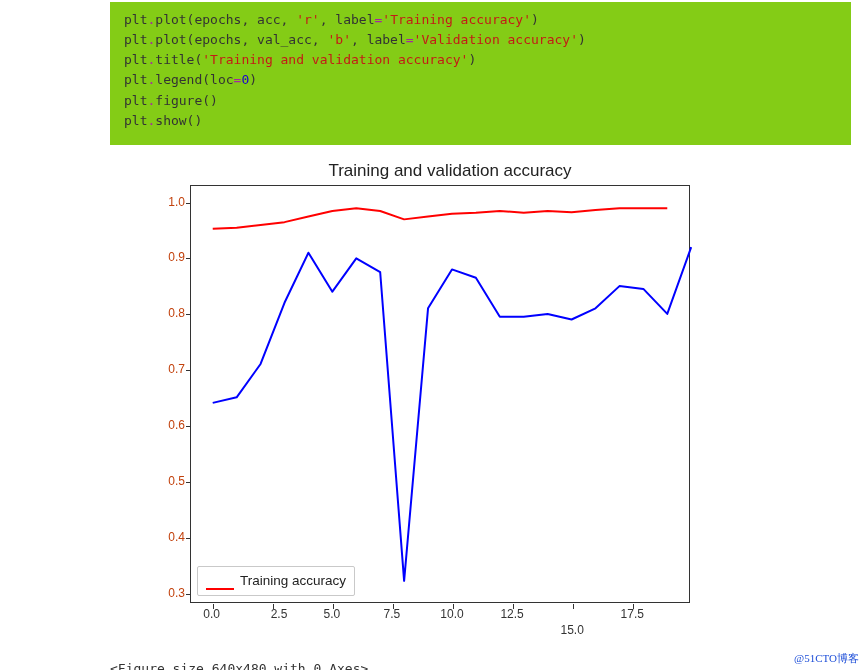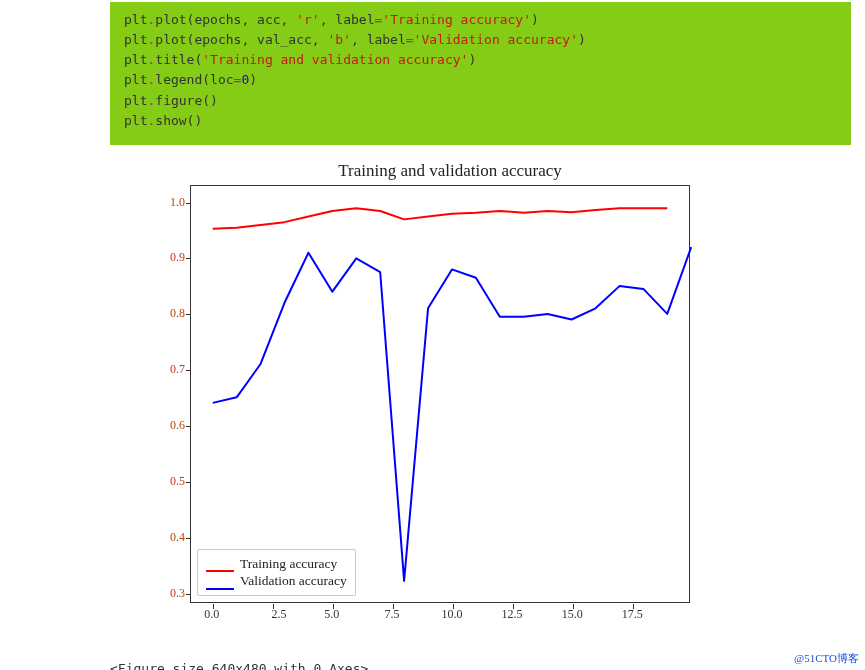--- a/index.html
+++ b/index.html
@@ -27,21 +27,21 @@
   .tok-str { color: #c41a16; }
   .tok-num { color: #1c00cf; }
 
   .output-area {
     margin: 12px 14px 0 110px;
   }
   .figure-wrap {
     width: 640px;
     height: 480px;
     position: relative;
-    font-family: Liberation Serif, serif;
+    font-family: Liberation Sans, sans-serif;
   }
   .chart-title {
     position: absolute;
     top: 4px;
     left: 0; right: 0;
     text-align: center;
     font-size: 17px;
     padding-left: 40px;
     color: #222;
   }
@@ -187,35 +187,31 @@
       <svg class="lines" id="lines-svg" viewBox="0 0 500 418">
           <polyline points="21.634615384615387,43.029411764705856 45.67307692307693,41.91176470588232 69.71153846153847,39.117647058823536 93.75000000000001,36.32352941176464 117.78846153846156,30.735294117647015 141.8269230769231,25.14705882352939 165.86538461538464,22.35294117647061 189.9038461538462,25.14705882352939 213.94230769230774,33.52941176470591 237.98076923076928,30.735294117647015 262.01923076923083,27.941176470588232 286.0576923076923,26.823529411764696 310.0961538461539,25.14705882352939 334.1346153846154,26.823529411764696 358.17307692307696,25.14705882352939 382.21153846153857,26.264705882352928 406.25,24.029411764705856 430.28846153846155,22.35294117647061 454.32692307692315,22.35294117647061 478.36538461538464,22.35294117647061" fill="none" stroke="#ff0000" stroke-width="2" stroke-linejoin="round"></polyline>
           <polyline points="21.634615384615387,217.9411764705882 45.67307692307693,212.35294117647055 69.71153846153847,178.82352941176472 93.75000000000001,117.35294117647055 117.78846153846156,67.05882352941171 141.8269230769231,106.17647058823525 165.86538461538464,72.64705882352933 189.9038461538462,86.61764705882354 213.94230769230774,396.7647058823529 237.98076923076928,122.94117647058823 262.01923076923083,83.8235294117647 286.0576923076923,92.20588235294116 310.0961538461539,131.32352941176464 334.1346153846154,131.32352941176464 358.17307692307696,128.5294117647059 382.21153846153857,134.11764705882354 406.25,122.94117647058823 430.28846153846155,100.58823529411762 454.32692307692315,103.38235294117652 478.36538461538464,128.5294117647059 502.40384615384613,61.47058823529403" fill="none" stroke="#0000ff" stroke-width="2" stroke-linejoin="round"></polyline>
         </svg>
 
       <div class="legend-box" id="legend-box">
           <div class="legend-row">
             <span class="legend-swatch" style="background: rgb(255, 0, 0);"></span>
             <span>Training accuracy</span>
           </div>
-          <div class="legend-row">
-            <span class="legend-swatch" style="background: rgb(0, 0, 255);"></span>
-            <span>Validation accuracy</span>
-          </div>
         </div>
     </div>
 
     <div class="x-ticks" id="x-ticks">
         <div class="x-tick" style="left: 21.6346px;">0.0</div>
         <div class="x-tick" style="left: 89px;">2.5</div>
         <div class="x-tick" style="left: 141.827px; text-align: center;">5.0</div>
         <div class="x-tick" style="left: 201.923px;">7.5</div>
         <div class="x-tick" style="left: 262.019px;">10.0</div>
         <div class="x-tick" style="left: 322.115px;">12.5</div>
-        <div class="x-tick" style="left: 382.212px;">15.0</div>
+        <div class="x-tick" style="left: 382.212px; margin-top: 16px;">15.0</div>
         <div class="x-tick" style="left: 442.308px;">17.5</div>
       </div>
   </div>
 
   <div class="figure-size-msg">&lt;Figure size 640x480 with 0 Axes&gt;</div>
 </div>
 
 <div class="watermark">@51CTO博客</div>
 
 </body></html>

